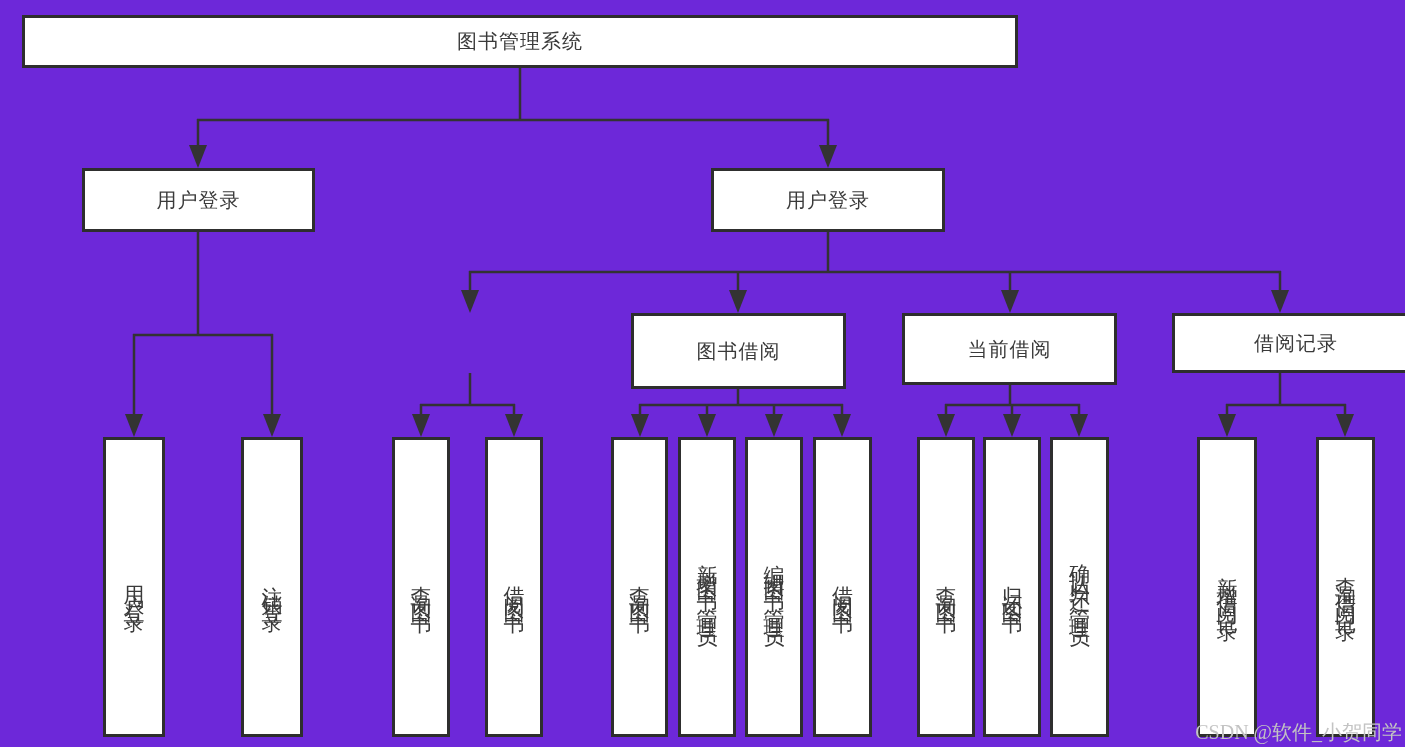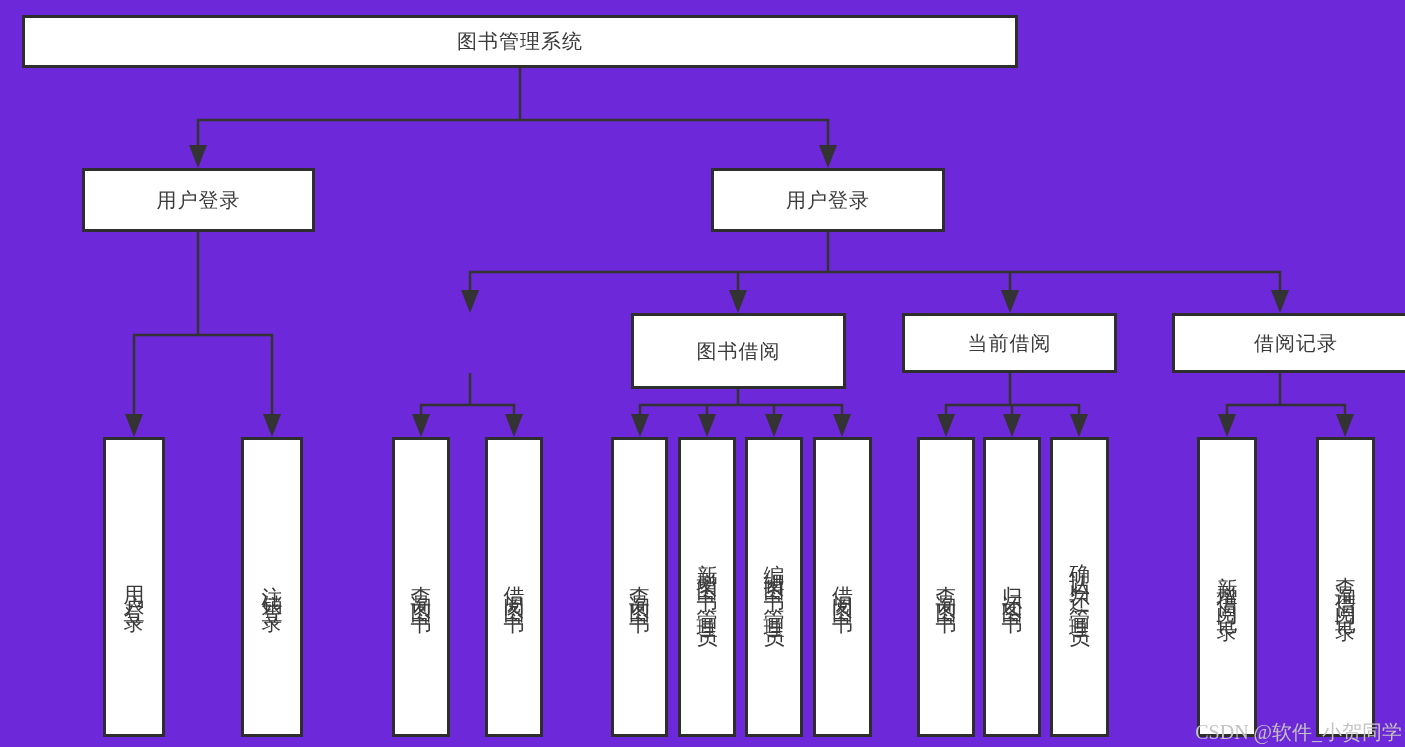--- a/index.html
+++ b/index.html
@@ -151,21 +151,21 @@
       <polygon class="ar" points="1336,414 1354,414 1345,437"></polygon>
     </g>
   </svg>
 
   <div class="hbox" style="left:22px;top:15px;width:996px;height:53px">图书管理系统</div>
 
   <div class="hbox" style="left:82px;top:168px;width:233px;height:64px">用户登录</div>
   <div class="hbox" style="left:711px;top:168px;width:234px;height:64px">用户登录</div>
 
   <div class="hbox" style="left:631px;top:313px;width:215px;height:76px">图书借阅</div>
-  <div class="hbox" style="left:902px;top:313px;width:215px;height:60px">当前借阅</div>
+  <div class="hbox" style="left:902px;top:313px;width:215px;height:72px">当前借阅</div>
   <div class="hbox" style="left:1172px;top:313px;width:248px;height:60px">借阅记录</div>
 
   <div class="vbox" style="left:103px;width:62px">用户登录</div>
   <div class="vbox" style="left:241px;width:62px">注销登录</div>
 
   <div class="vbox" style="left:392px;width:58px">查询图书</div>
   <div class="vbox" style="left:485px;width:58px">借阅图书</div>
 
   <div class="vbox" style="left:611px;width:57px">查询图书</div>
   <div class="vbox" style="left:678px;width:58px">新增图书（管理员）</div>

